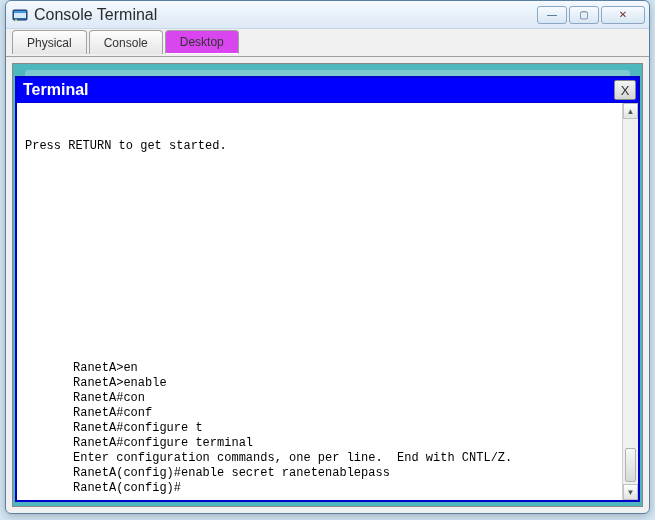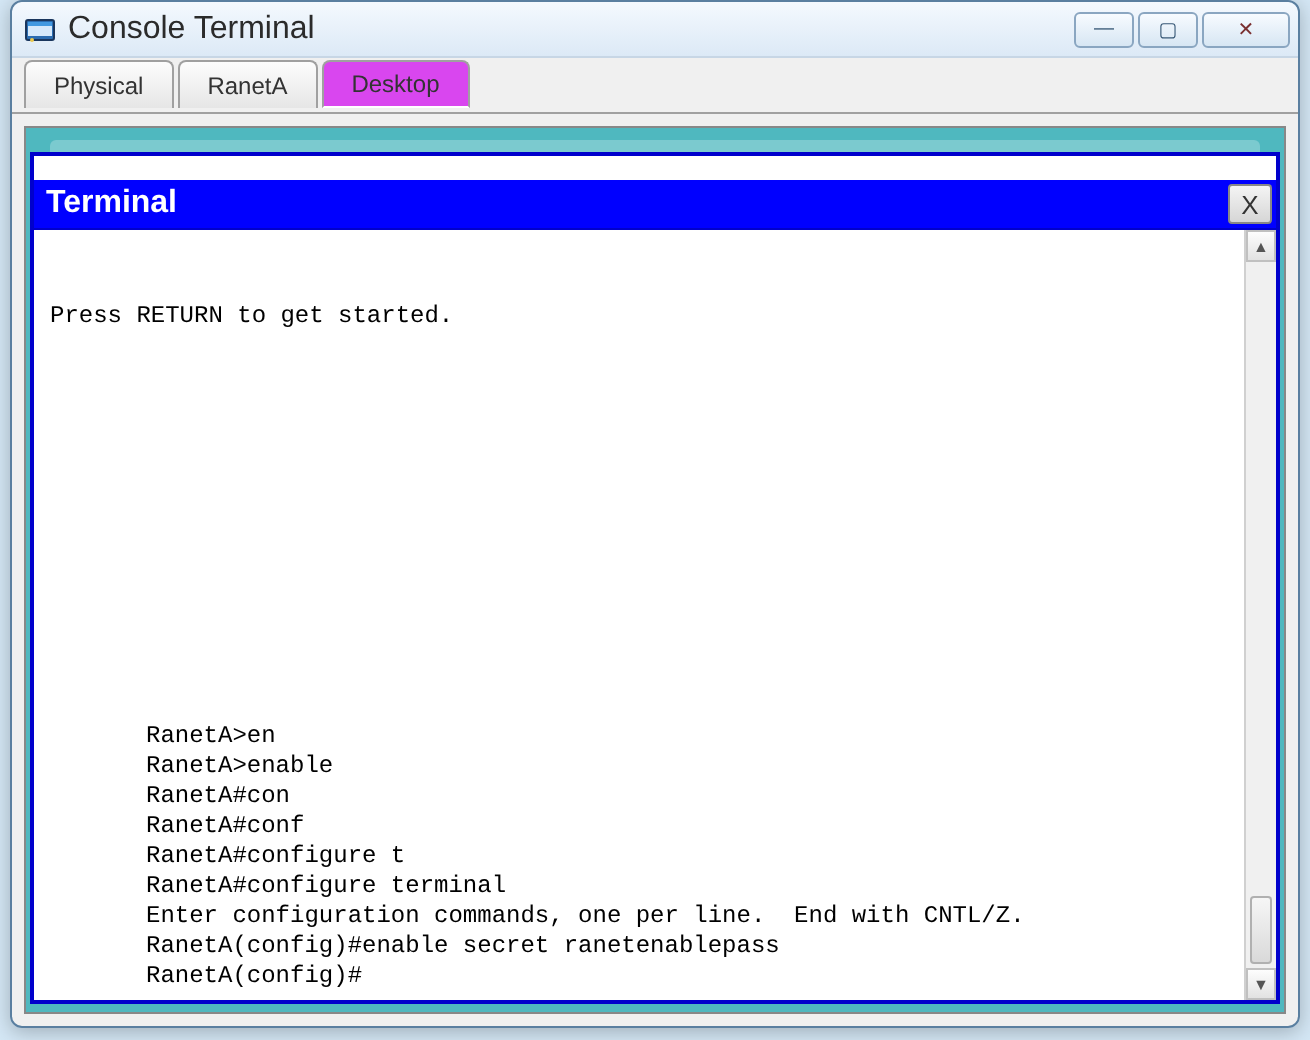--- a/index.html
+++ b/index.html
@@ -124,21 +124,20 @@
     border: 2px solid #0000cc;
     display: flex;
     flex-direction: column;
   }
   .term-header {
     height: 24px;
     background: #0000ff;
     display: flex;
     align-items: center;
     padding: 0 2px 0 6px;
-    margin-top: 12px;
   }
   .term-title {
     flex: 1;
     color: #fff;
     font-weight: bold;
     font-size: 16px;
     font-family: Arial, sans-serif;
   }
   .term-close {
     width: 22px; height: 20px;
@@ -234,21 +233,21 @@
         <span>✕</span>
       </div>
     </div>
   </div>
 
   <div class="tabstrip">
     <div class="tab">
       <span>Physical</span>
     </div>
     <div class="tab">
-      <span>RanetA</span>
+      <span>Console</span>
     </div>
     <div class="tab active">
       <span>Desktop</span>
     </div>
   </div>
 
   <div class="desktop-area">
     <div class="dock-hint"></div>
 
     <div class="term-window">

